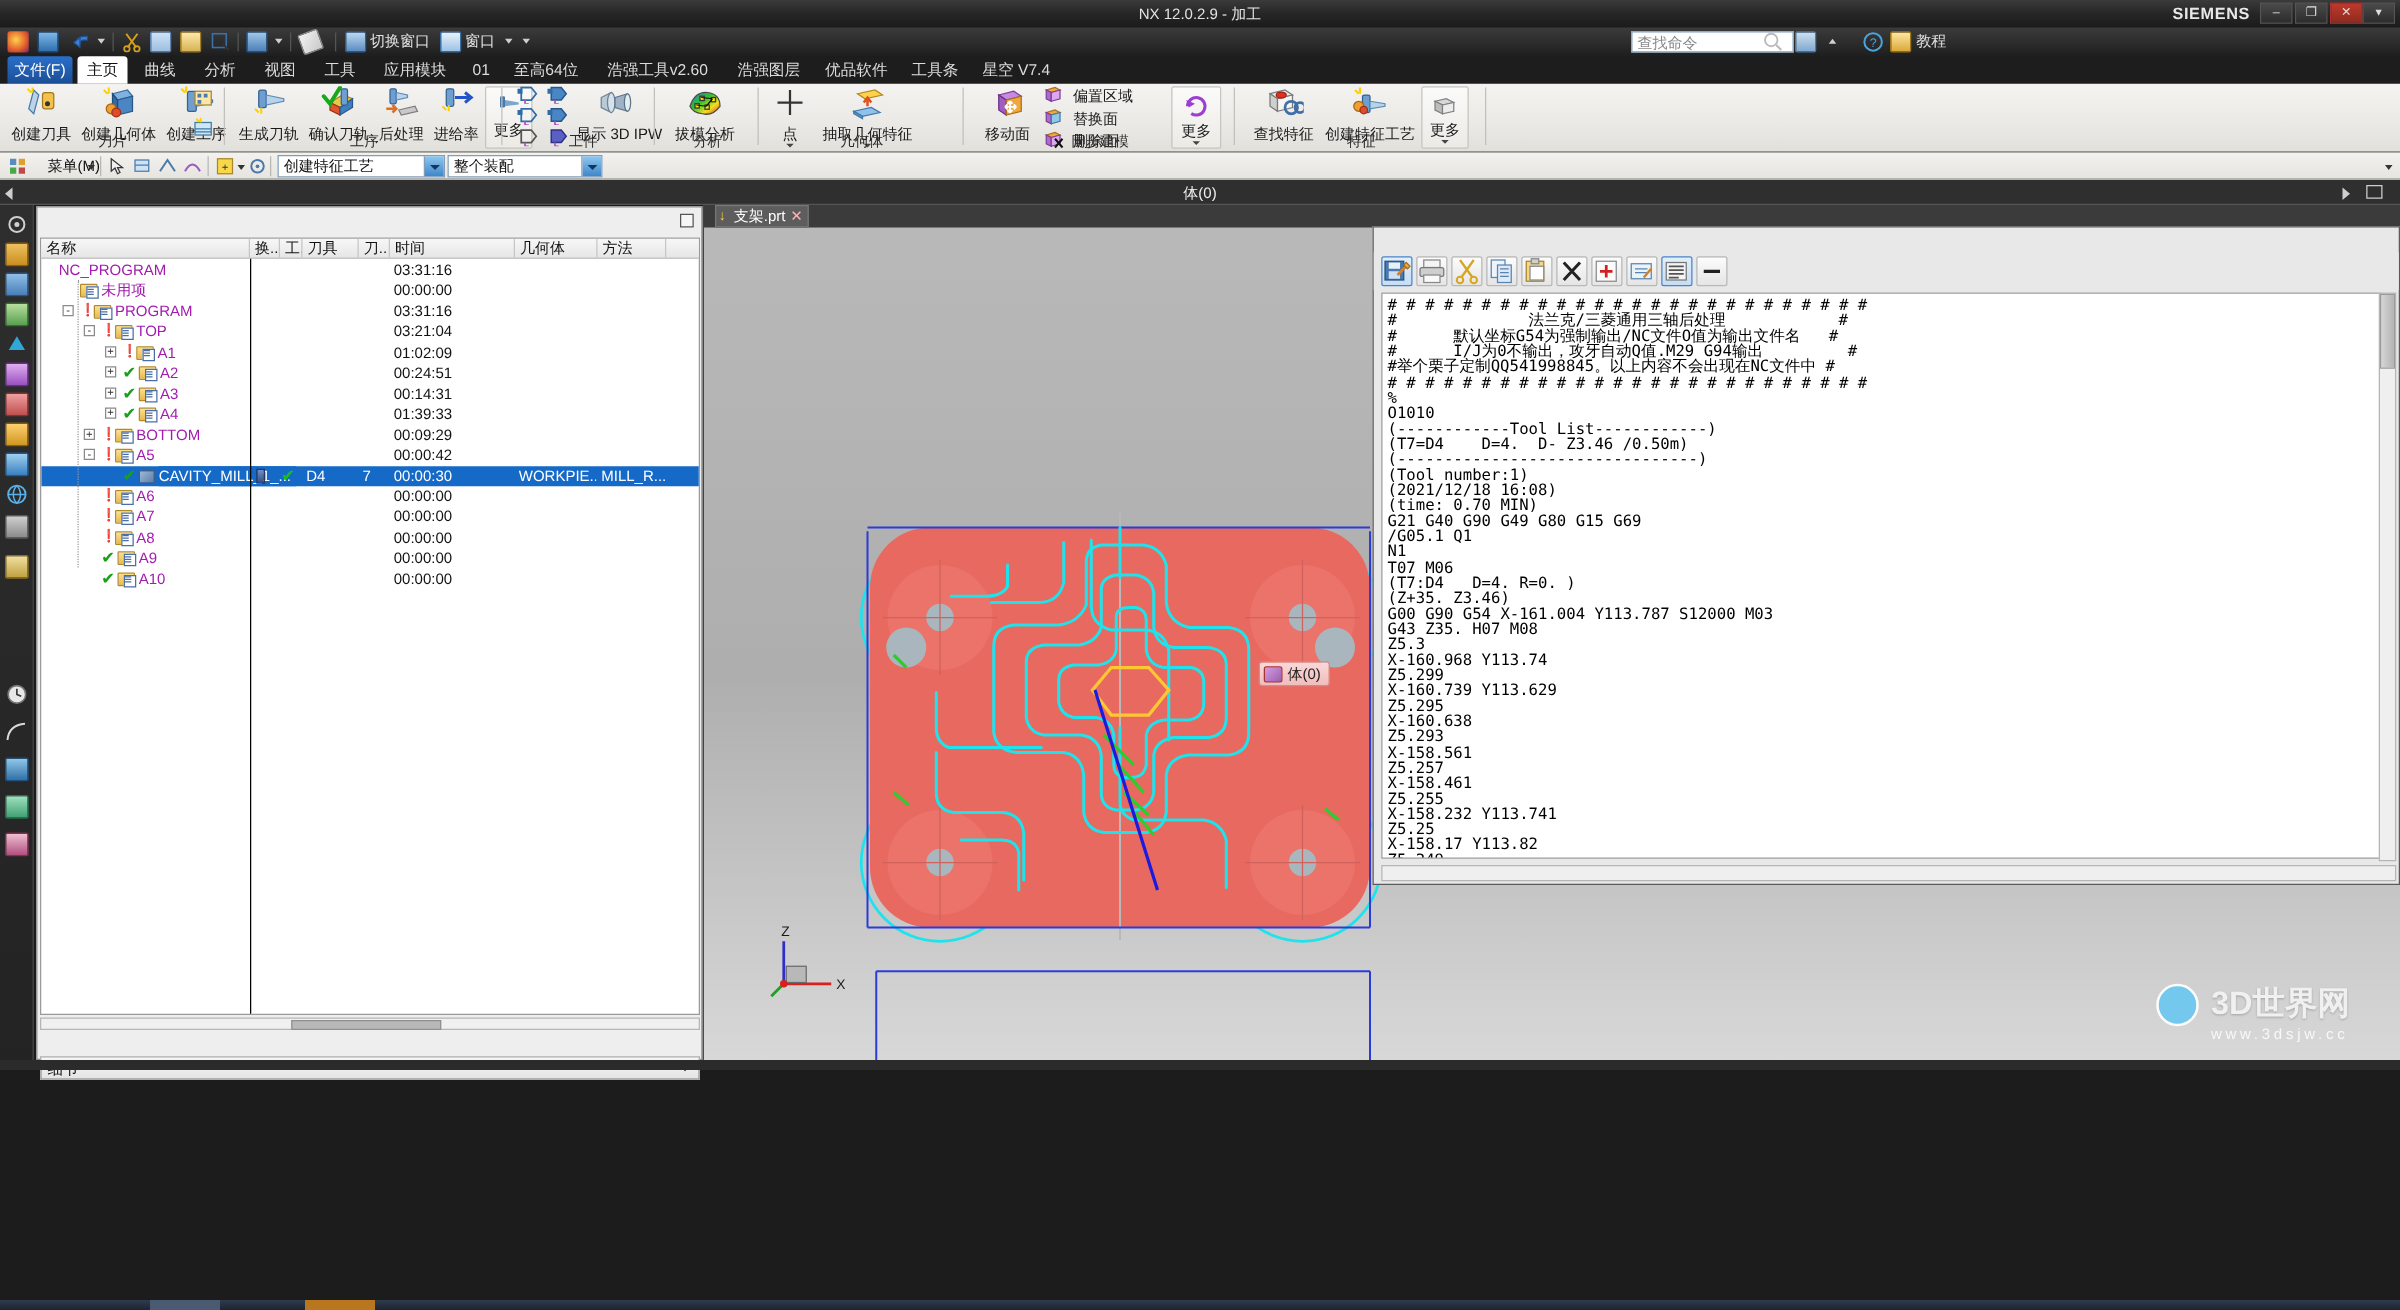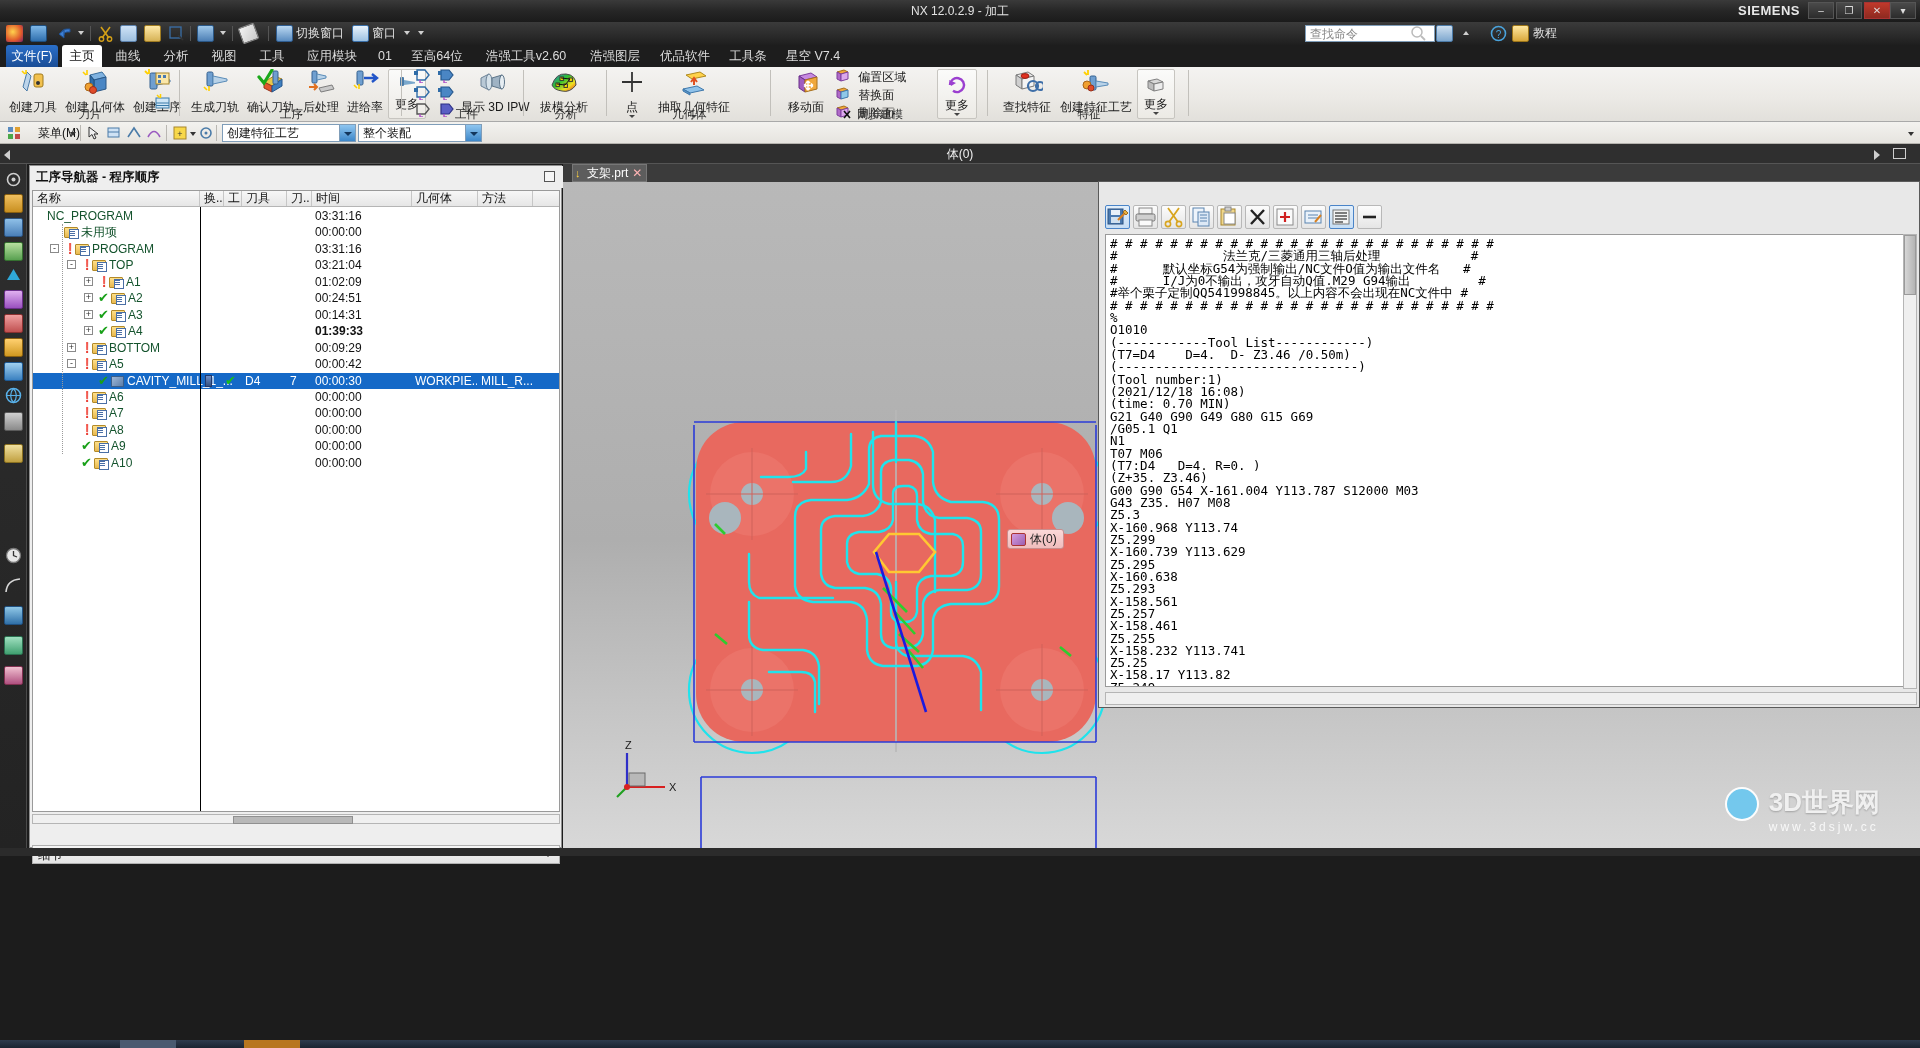--- a/index.html
+++ b/index.html
@@ -196,21 +196,21 @@
   }
   .hcell {
     position: absolute; top: 0; height: 15px; line-height: 15px;
     font-size: 12px; color: #111; padding-left: 4px;
     border-right: 1px solid #c6c6c6; overflow: hidden; white-space: nowrap;
   }
   .trow { position: absolute; left: 0; width: 528px; height: 16px; }
   .trow.sel { background: #1569c7; }
   .trow .tname {
     position: absolute; top: 0; height: 16px; line-height: 16px;
-    font-size: 12px; color: #14532d; white-space: nowrap;
+    font-size: 12px; color: #a21caf; white-space: nowrap;
   }
   .trow.sel .tname { color: #fff; }
   .tcell {
     position: absolute; top: 0; height: 16px; line-height: 16px;
     font-size: 12px; color: #111; white-space: nowrap; overflow: hidden;
   }
   .trow.sel .tcell { color: #fff; }
   .vline { position: absolute; top: 16px; width: 1px; background: #000; }
   .expander {
     position: absolute; width: 9px; height: 9px; top: 3px;
@@ -911,21 +911,20 @@
     <svg width="19" height="19" viewBox="0 0 19 19">
         <path d="M2 16 Q3 4 16 3" fill="none" stroke="#d8d8d8" stroke-width="1.6"></path>
       </svg>
   </div>
   <div class="resicon" style="top:442px;background:linear-gradient(180deg,#90c8e8,#3070a8);border:1px solid #1f5080;"></div>
   <div class="resicon" style="top:472px;background:linear-gradient(180deg,#a0e0c0,#40a070);border:1px solid #2a7050;"></div>
   <div class="resicon" style="top:502px;background:linear-gradient(180deg,#f0c0d0,#b05080);border:1px solid #803050;"></div>
 </div>
 
 <div id="navpanel">
-  <div id="nav-title">工序导航器 - 程序顺序</div>
   <div id="nav-pin"></div>
 
   <div id="navtable">
     <div id="navheader">
         <div class="hcell" style="left: 0px; width: 167px;">名称</div>
         <div class="hcell" style="left: 167px; width: 24px;">换..</div>
         <div class="hcell" style="left: 191px; width: 18px;">工.</div>
         <div class="hcell" style="left: 209px; width: 45px;">刀具</div>
         <div class="hcell" style="left: 254px; width: 25px;">刀..</div>
         <div class="hcell" style="left: 279px; width: 100px;">时间</div>
@@ -975,21 +974,21 @@
           <div class="checkmark" style="left: 65px;">✔</div>
           <div class="folder" style="left: 78px;"></div>
           <div class="tname" style="left: 95px;">A3</div>
           <div class="tcell" style="left: 282px; width: 96px;">00:14:31</div>
         </div>
         <div class="trow" style="top: 132.15px;">
           <div class="expander" style="left: 51px;">+</div>
           <div class="checkmark" style="left: 65px;">✔</div>
           <div class="folder" style="left: 78px;"></div>
           <div class="tname" style="left: 95px;">A4</div>
-          <div class="tcell" style="left: 282px; width: 96px; font-weight: bold;">01:39:33</div>
+          <div class="tcell" style="left: 282px; width: 96px;">01:39:33</div>
         </div>
         <div class="trow" style="top: 148.6px;">
           <div class="expander" style="left: 34px;">+</div>
           <div class="warnmark" style="left: 48px; font-size: 10px; color: rgb(232, 168, 0);">❗</div>
           <div class="folder" style="left: 59px;"></div>
           <div class="tname" style="left: 76px;">BOTTOM</div>
           <div class="tcell" style="left: 282px; width: 96px;">00:09:29</div>
         </div>
         <div class="trow" style="top: 165.05px;">
           <div class="expander" style="left: 34px;">-</div>

